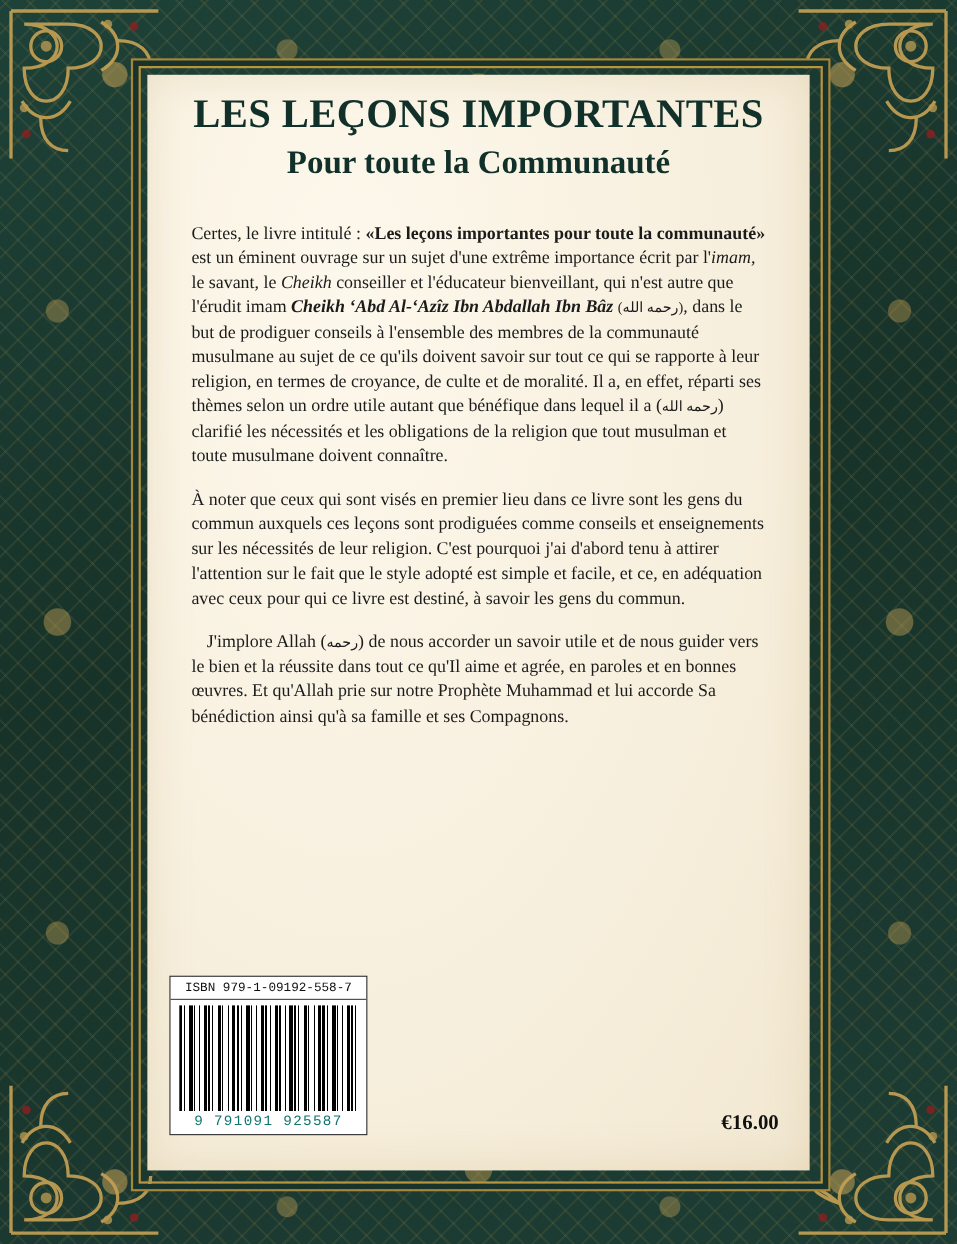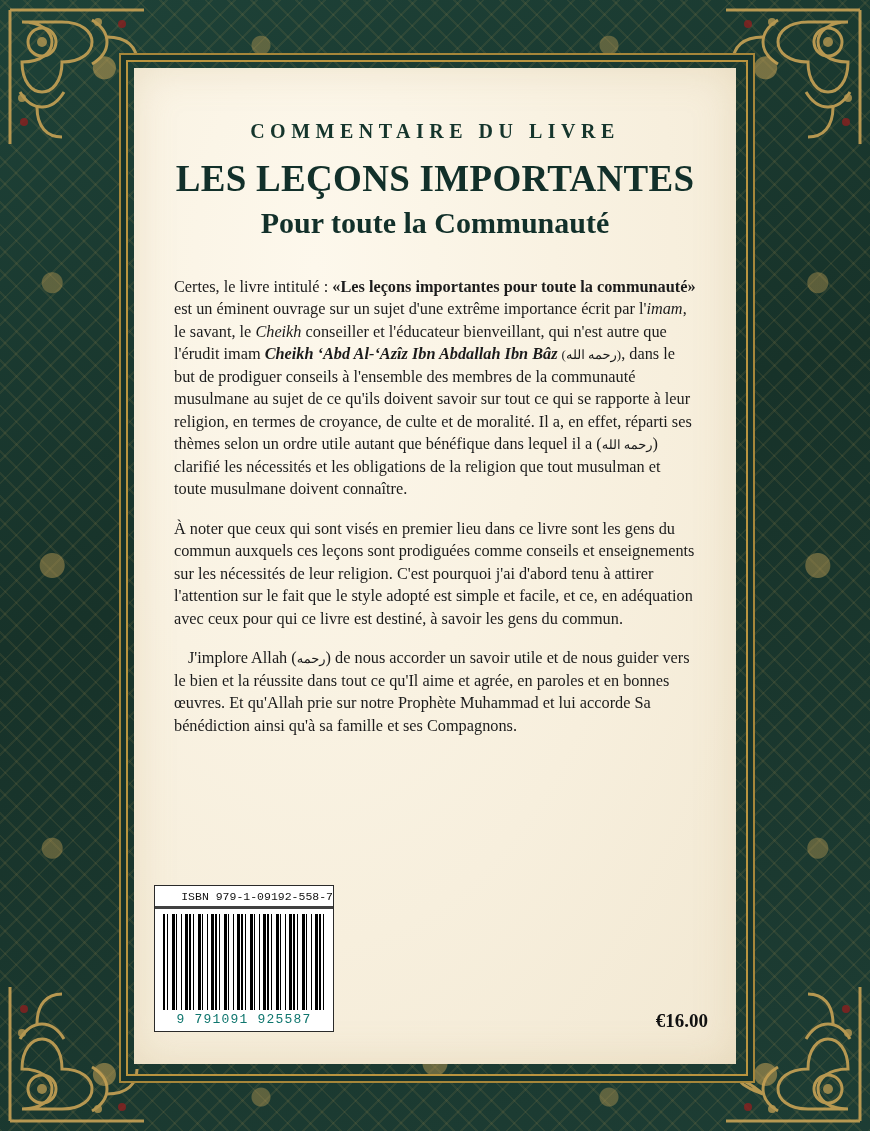--- a/index.html
+++ b/index.html
@@ -126,26 +126,26 @@
 
   .barcode-box {
     position: absolute;
     left: 20px; bottom: 14px;
     width: 178px;
     background: #ffffff;
     border: 1px solid #2a2a2a;
     padding: 0;
   }
   .isbn-label {
-    text-align: right;
+    text-align: center;
     font-family: "Liberation Mono", monospace;
     font-size: 11.5px;
     color: #111;
     padding: 4px 0 3px 0;
-    border-bottom: 3px solid #404040;
+    border-bottom: 1px solid #404040;
   }
   .bars {
     height: 96px;
     margin: 5px 8px 2px 8px;
     background:
       repeating-linear-gradient(90deg,
         #000 0 2px, #fff 2px 4px, #000 4px 5px, #fff 5px 9px,
         #000 9px 12px, #fff 12px 13px, #000 13px 14px, #fff 14px 18px,
         #000 18px 19px, #fff 19px 22px, #000 22px 25px, #fff 25px 26px);
   }
@@ -286,21 +286,20 @@
         <circle cx="120" cy="22" r="4"></circle>
           <circle cx="22" cy="120" r="4"></circle>
       </g>
     </svg>
   </div>
 
   <div class="gold-frame"></div>
 
   <div class="panel">
 
-    <div class="kicker">COMMENTAIRE DU LIVRE</div>
     <h1 class="title-main">LES LEÇONS IMPORTANTES</h1>
     <h2 class="title-sub">Pour toute la Communauté</h2>
 
     <div class="body-text">
       <p>
         <span>Certes, le livre intitulé : </span><span class="bold">«Les leçons importantes pour toute la communauté»</span><span> est un éminent ouvrage sur un sujet d'une extrême importance écrit par l'</span><span class="ital">imam</span><span>, le savant, le </span><span class="ital">Cheikh</span><span> conseiller et l'éducateur bienveillant, qui n'est autre que l'érudit imam </span><span class="ital bold">Cheikh ‘Abd Al-‘Azîz Ibn Abdallah Ibn Bâz</span> <span class="ar">(رحمه الله)</span><span>, dans le but de prodiguer conseils à l'ensemble des membres de la communauté musulmane au sujet de ce qu'ils doivent savoir sur tout ce qui se rapporte à leur religion, en termes de croyance, de culte et de moralité. Il a, en effet, réparti ses thèmes selon un ordre utile autant que bénéfique dans lequel il a (</span><span class="ar">رحمه الله</span><span>) clarifié les nécessités et les obligations de la religion que tout musulman et toute musulmane doivent connaître.</span>
       </p>
       <p>À noter que ceux qui sont visés en premier lieu dans ce livre sont les gens du commun auxquels ces leçons sont prodiguées comme conseils et enseignements sur les nécessités de leur religion. C'est pourquoi j'ai d'abord tenu à attirer l'attention sur le fait que le style adopté est simple et facile, et ce, en adéquation avec ceux pour qui ce livre est destiné, à savoir les gens du commun.</p>
       <p class="indent">
         <span>J'implore Allah (</span><span class="ar">رحمه</span><span>) de nous accorder un savoir utile et de nous guider vers le bien et la réussite dans tout ce qu'Il aime et agrée, en paroles et en bonnes œuvres. Et qu'Allah prie sur notre Prophète Muhammad et lui accorde Sa bénédiction ainsi qu'à sa famille et ses Compagnons.</span>

